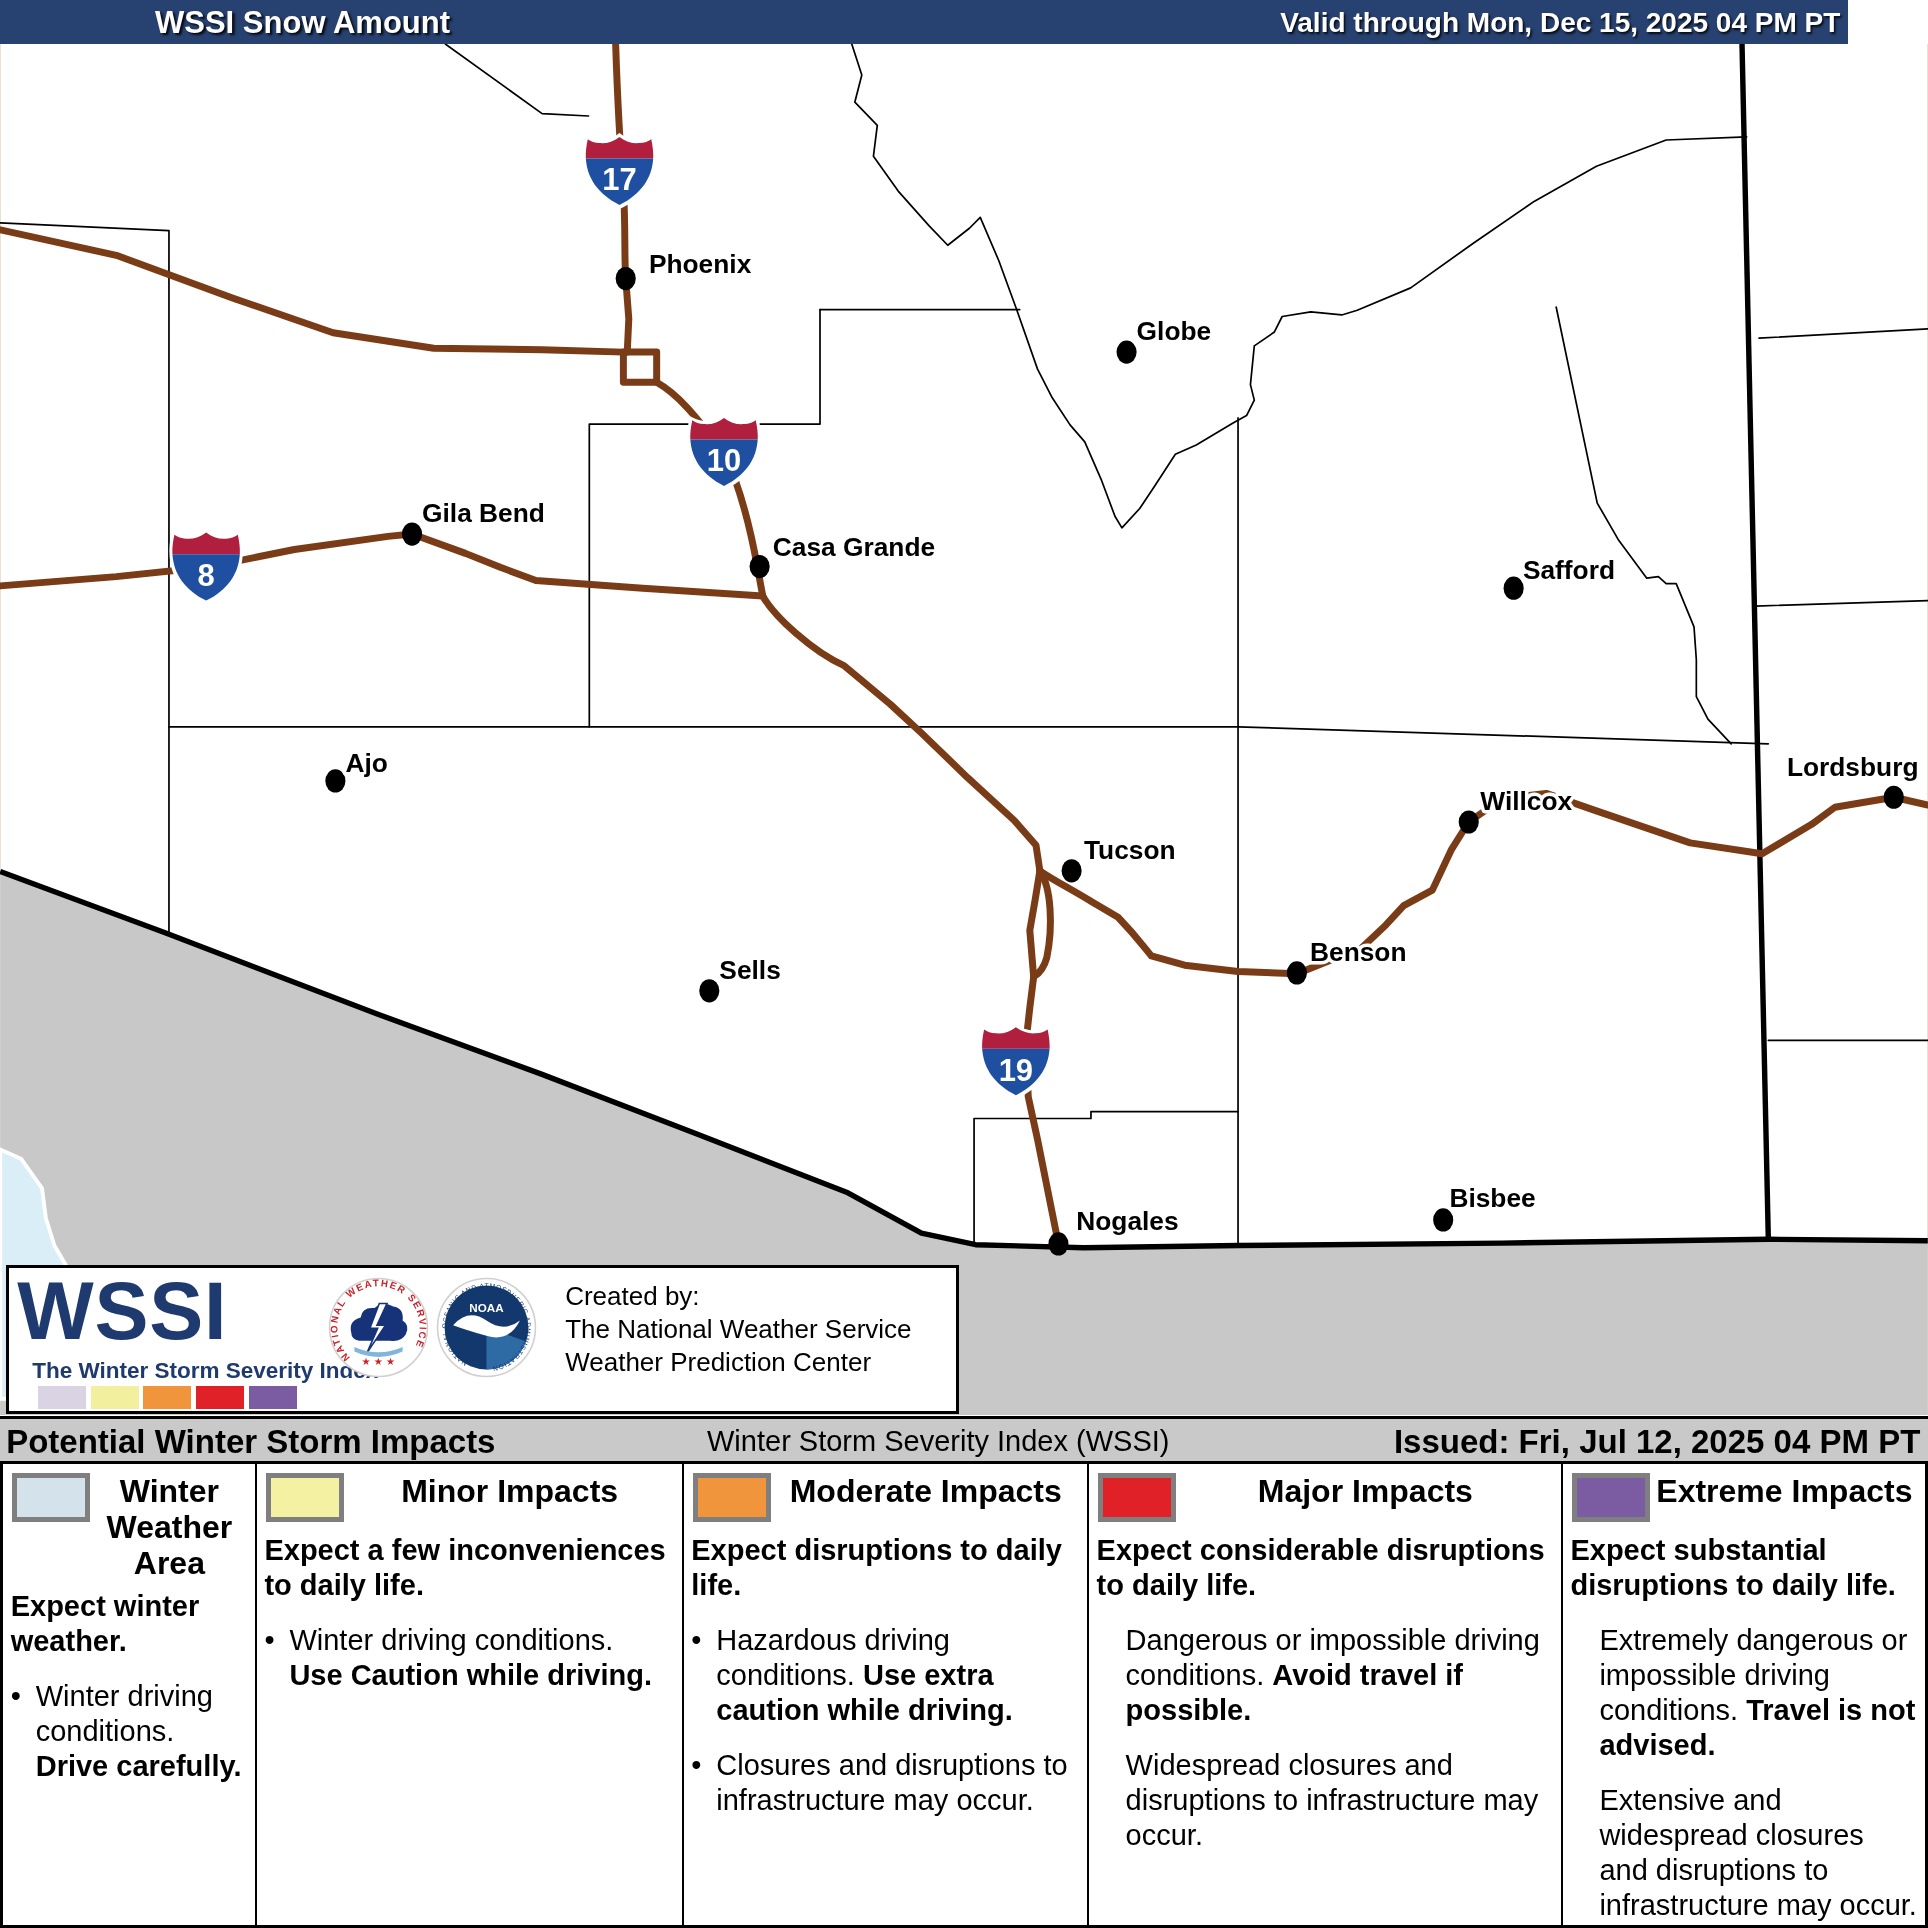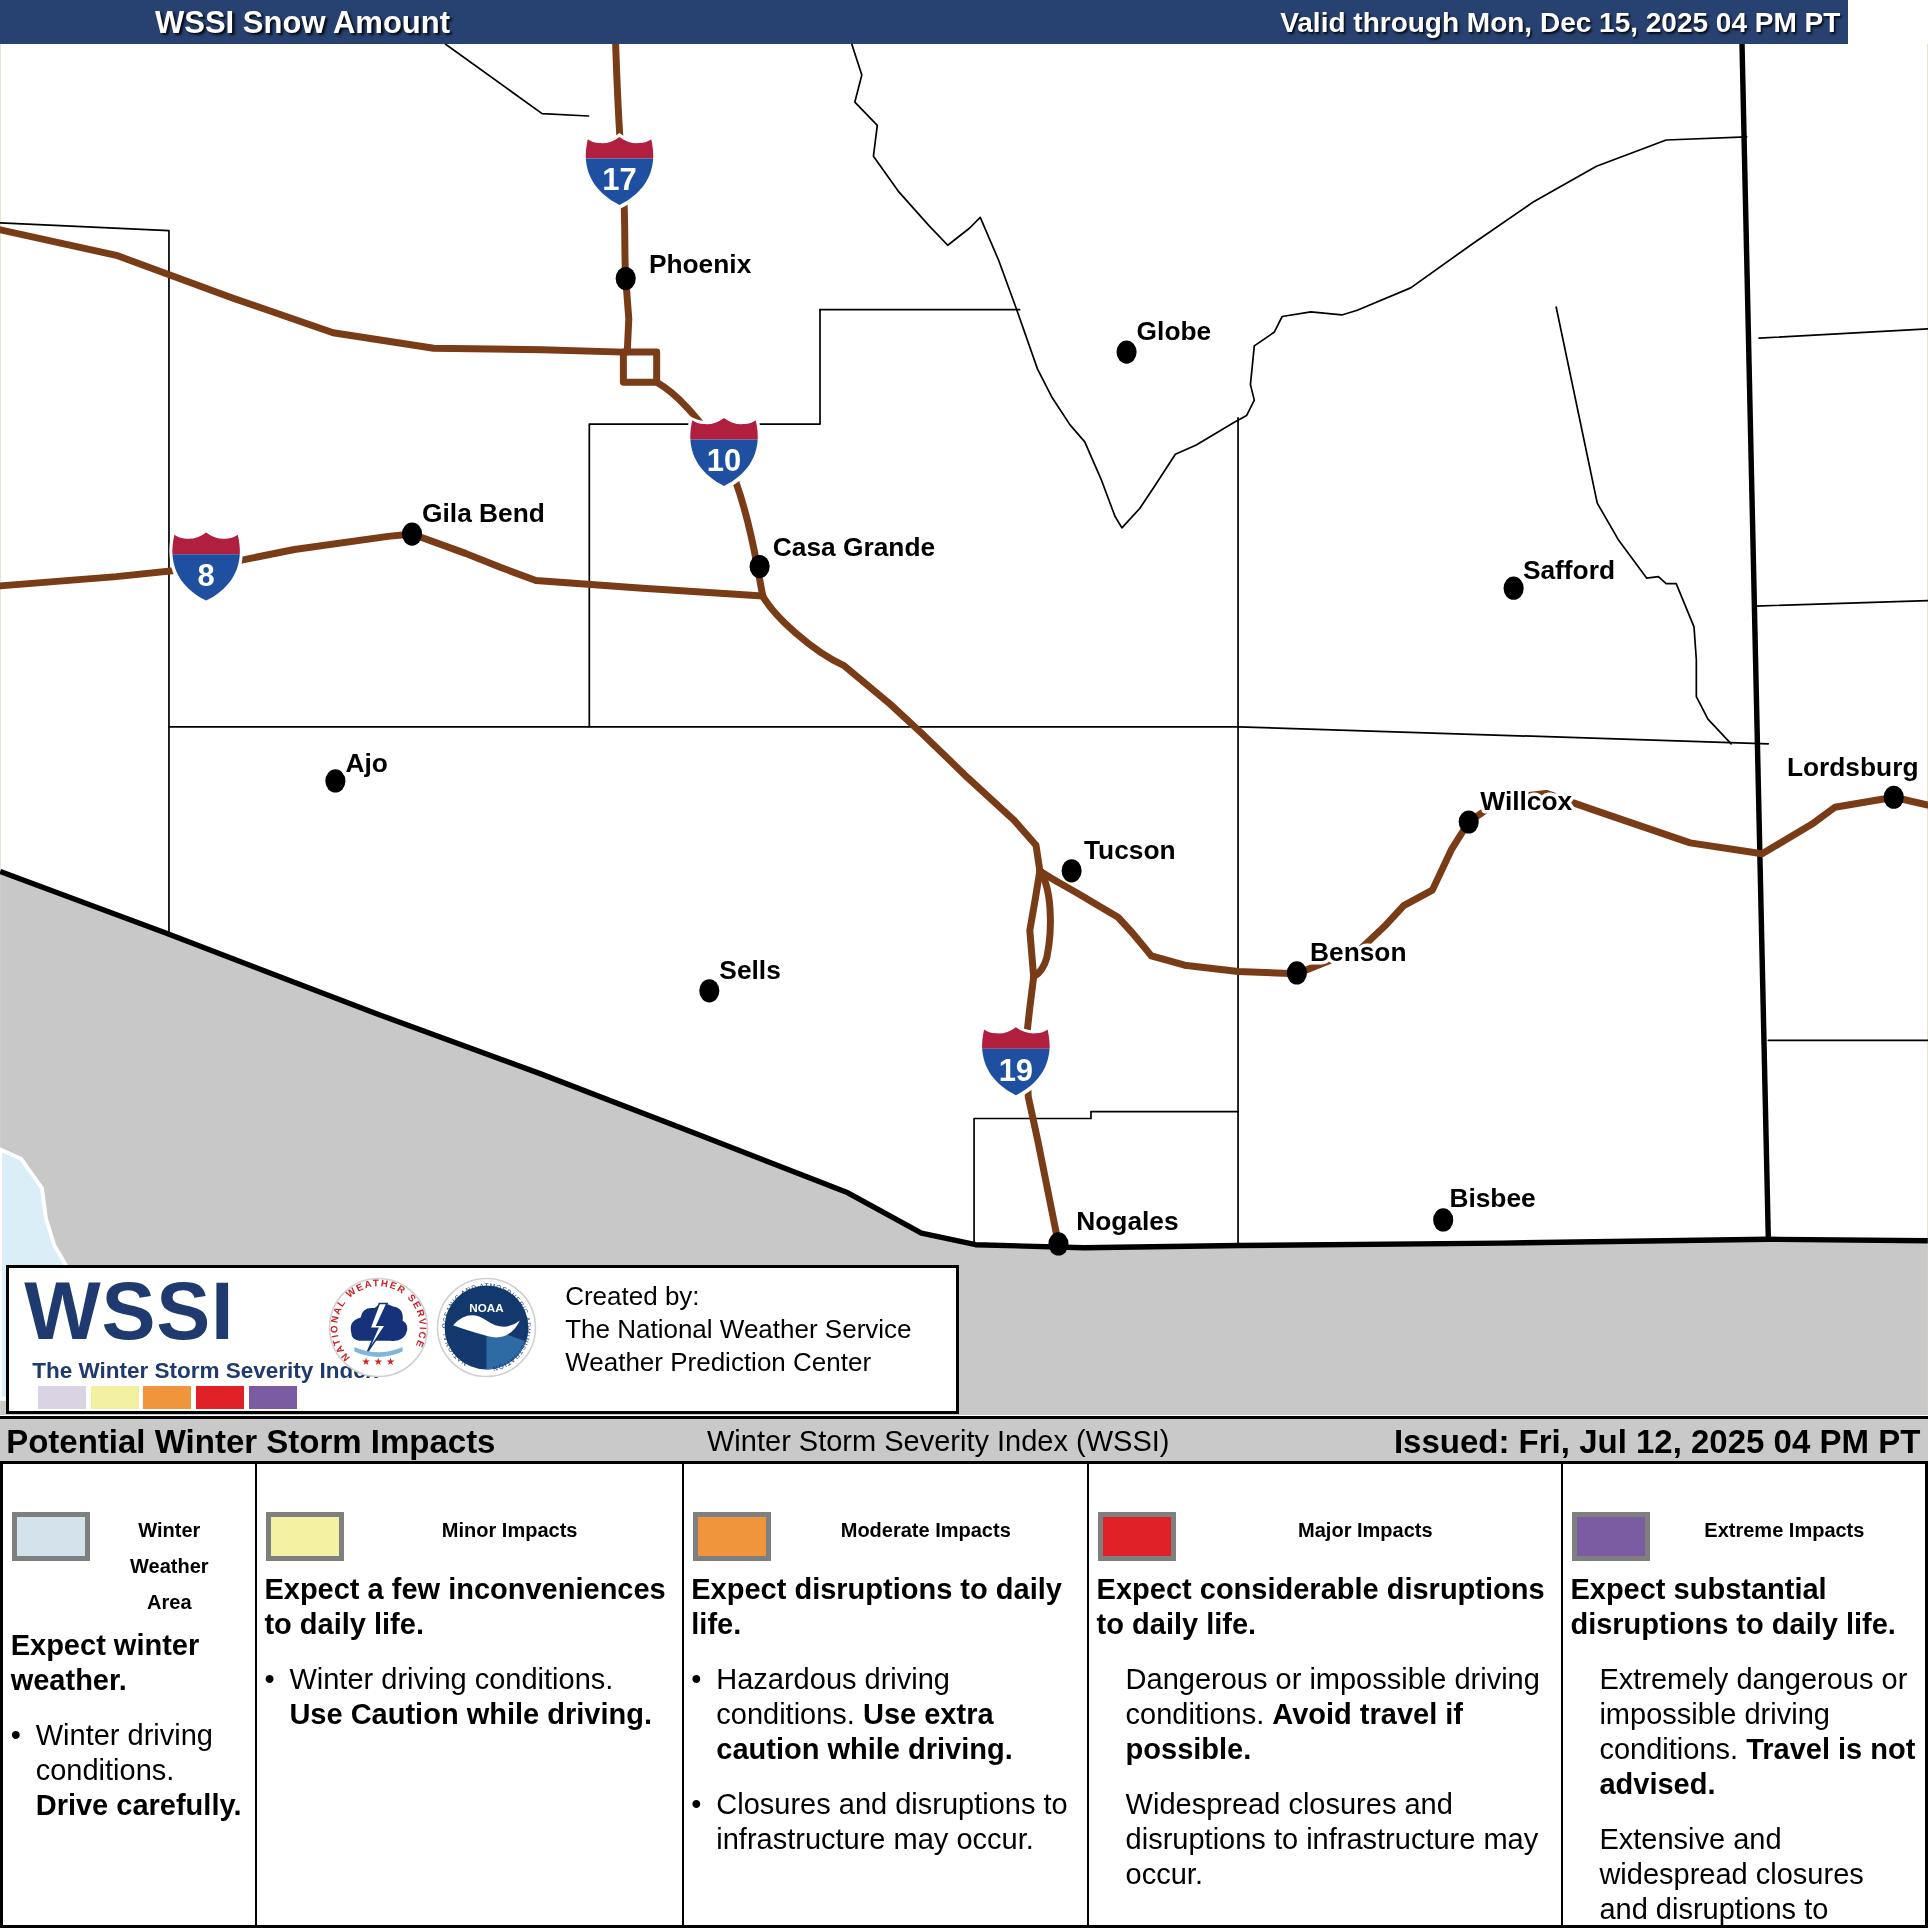--- a/index.html
+++ b/index.html
@@ -17,21 +17,21 @@
   .stateline{fill:none;stroke:#000;stroke-width:7;}
   .borderline{fill:none;stroke:#000;stroke-width:7;stroke-linejoin:round;}
   .road{fill:none;stroke:#7a3c17;stroke-width:9;stroke-linejoin:round;stroke-linecap:round;}
   .city-label{font-family:"Liberation Sans",sans-serif;font-size:34px;font-weight:bold;fill:#000;
     stroke:#fff;stroke-width:9;paint-order:stroke;stroke-linejoin:round;}
   .shield-num{font-family:"Liberation Sans",sans-serif;font-size:40px;font-weight:bold;fill:#fff;
     text-anchor:middle;}
   
   #logo-box{position:absolute;left:6.2px;top:1265px;width:953px;height:149px;background:#fff;
     border:3.9px solid #000;box-sizing:border-box;z-index:5;}
-  #wssi-word{position:absolute;left:15px;top:-3.1px;font-size:81px;font-weight:bold;color:#1e3a6e;letter-spacing:0.8px;text-align:right;}
+  #wssi-word{position:absolute;left:8px;top:-3.1px;font-size:81px;font-weight:bold;color:#1e3a6e;letter-spacing:0.8px;text-align:right;}
   #wssi-tm{position:absolute;left:329px;top:67px;font-size:12.4px;font-weight:bold;color:#1e3a6e;}
   #wssi-tag{position:absolute;left:23px;top:90px;font-size:22.5px;font-weight:bold;color:#1e3a6e;white-space:nowrap;}
   #wssi-strip{position:absolute;left:29px;top:118px;display:flex;gap:4.6px;}
   #wssi-strip span{display:block;width:48px;height:22.5px;}
   .logo-svg{position:absolute;top:9.3px;}
   #nws-logo{left:319px;}
   #noaa-logo{left:427px;}
   #created{position:absolute;left:556px;top:12.4px;font-size:26px;color:#000;line-height:33px;}
   
   #impacts-bar{position:absolute;left:0;top:1416px;width:1928px;height:48px;background:#c9c9c9;
@@ -40,22 +40,22 @@
   #impacts-bar .bcenter{position:absolute;left:697px;top:6.2px;font-size:29px;color:#000;white-space:nowrap;margin-left:10px;}
   #impacts-bar .bright{position:absolute;right:7.7px;top:3.9px;font-size:33px;font-weight:bold;color:#000;white-space:nowrap;}
   
   #legend{position:absolute;left:0;top:1464px;width:1928px;height:465px;background:#fff;display:flex;
     border-left:3.1px solid #000;border-right:3.1px solid #000;border-bottom:4.6px solid #000;box-sizing:border-box;z-index:6;}
   .legend-col{position:relative;box-sizing:border-box;border-right:2.3px solid #000;padding:7.7px 7.7px 0 7.7px;}
   .legend-col:last-child{border-right:none;}
   .lc-0{width:259px;} .lc-1{width:436px;} .lc-2{width:414px;} .lc-3{width:484px;} .lc-4{width:370px;}
   .leg-head{position:relative;min-height:54px;}
   .swatch{position:absolute;left:1.5px;top:1.5px;width:68px;height:39px;border:5.4px solid #7f7f7f;}
-  .leg-title{margin-left:81px;text-align:center;font-size:20px;font-weight:bold;color:#000;
-    line-height:36px;white-space:pre-line;padding-top:1.5px;margin-top:39px;}
+  .leg-title{margin-left:81px;text-align:center;font-size:32px;font-weight:bold;color:#000;
+    line-height:36px;white-space:pre-line;padding-top:1.5px;}
   .leg-intro{font-size:29px;font-weight:bold;color:#000;line-height:35px;margin:7.7px 0 0 0;}
   .leg-item{display:flex;font-size:29px;color:#000;line-height:35px;margin-top:20px;}
   .leg-item .dot{width:25px;flex:none;}
   .leg-item.nodot{padding-left:29px;}
   .leg-item .b{font-weight:bold;}
   .leg-intro .b{font-weight:bold;}
 </style>
 </head>
 <body>
 

